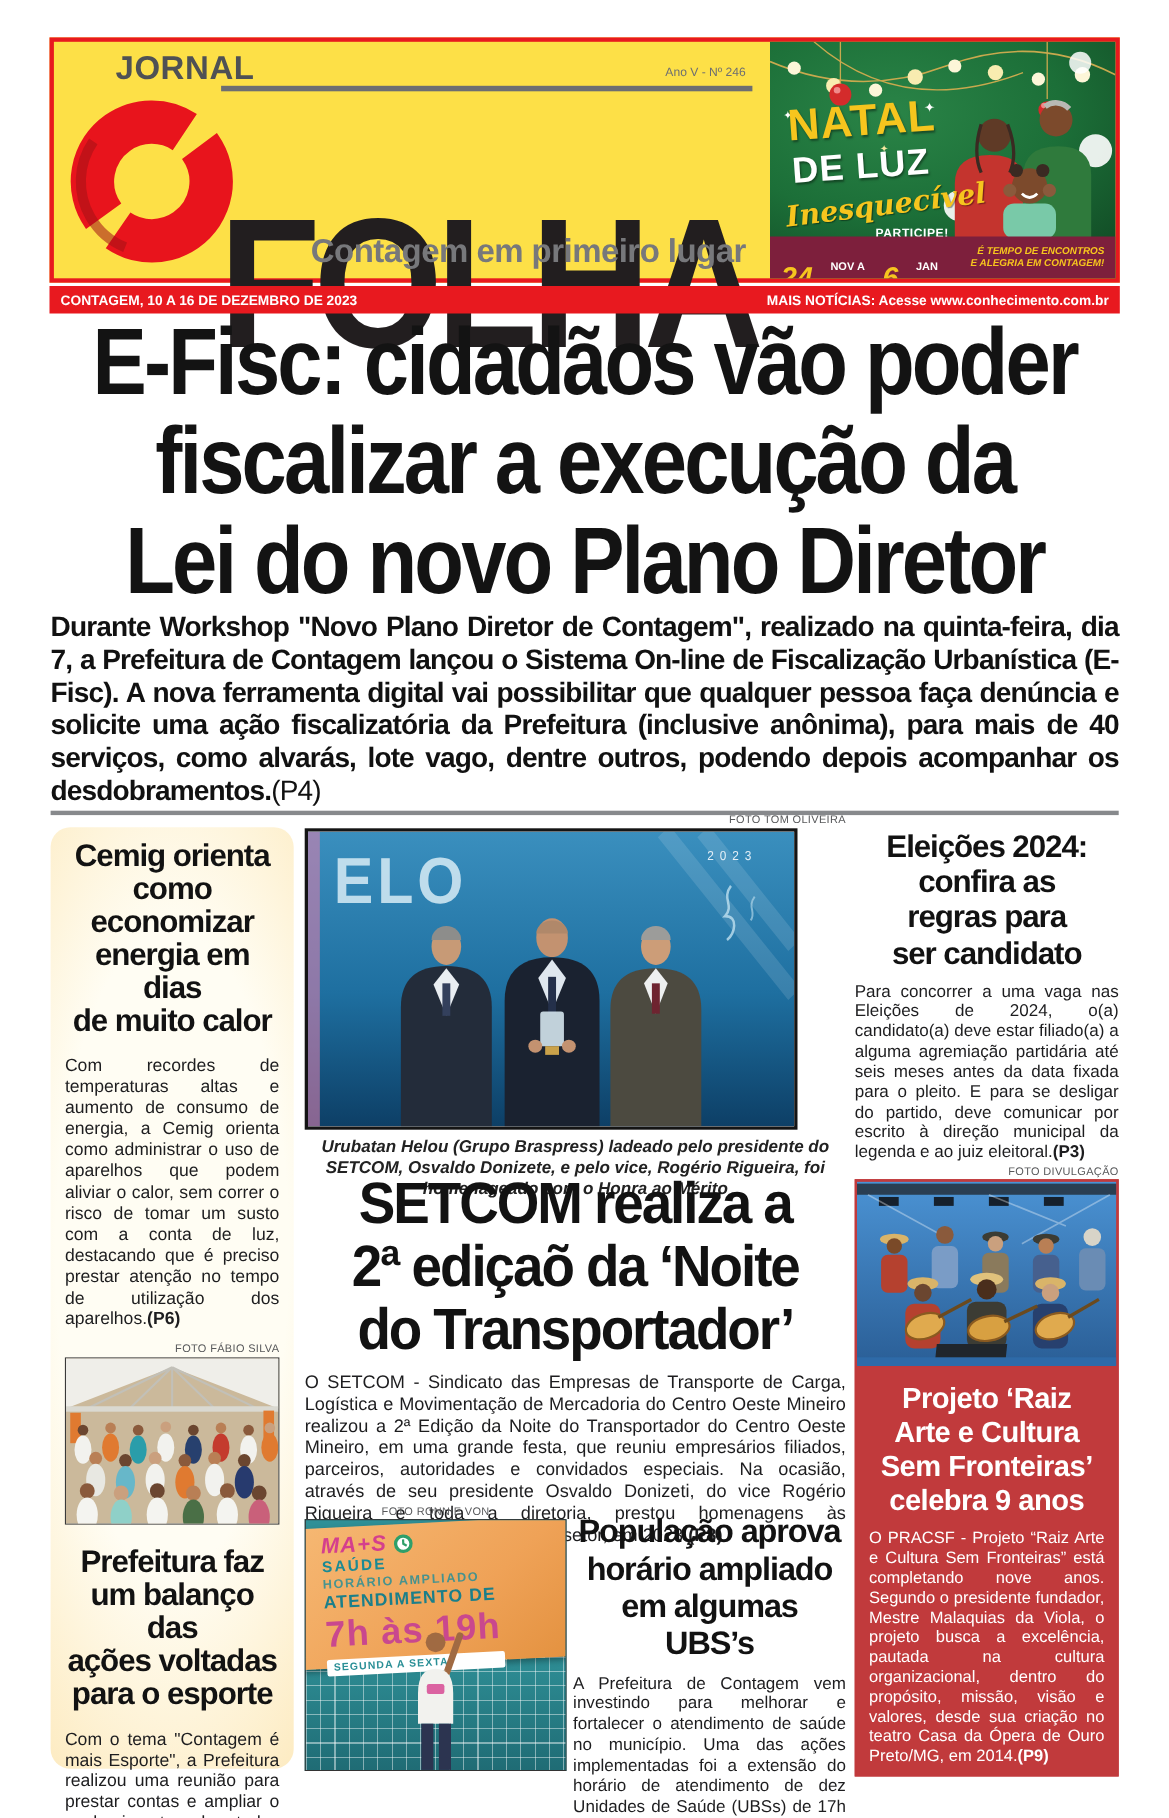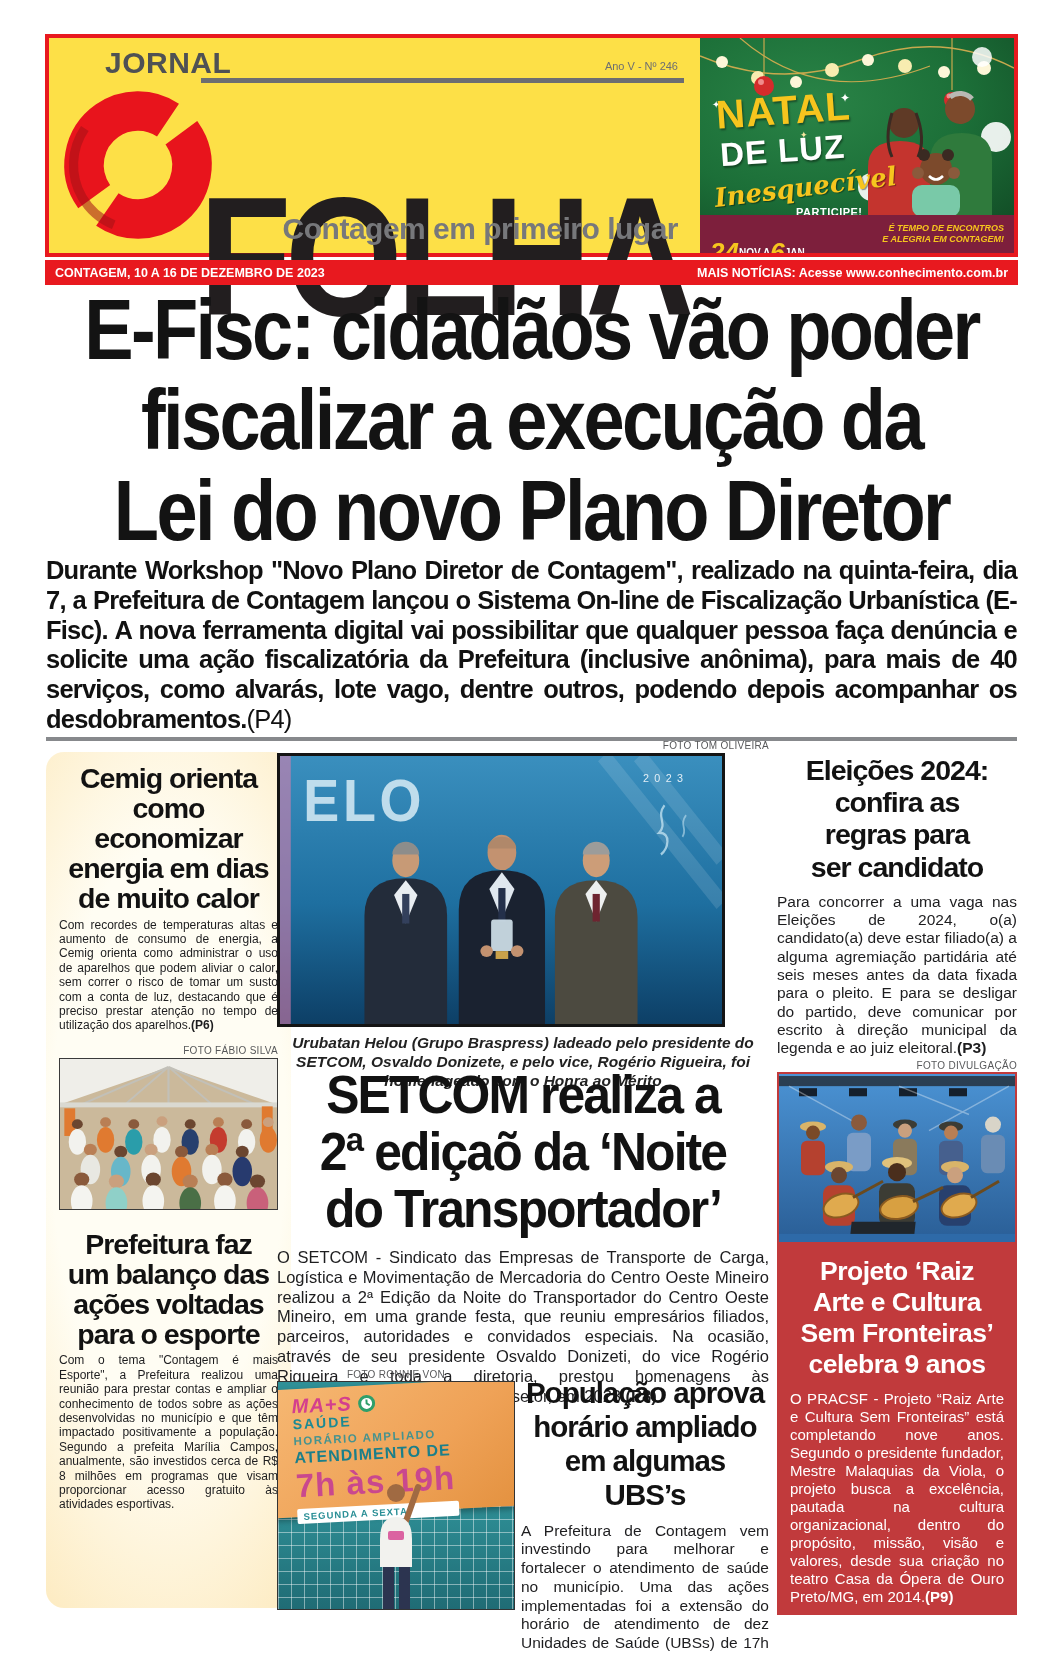--- a/index.html
+++ b/index.html
@@ -31,21 +31,21 @@
     color:#f6c51e; transform:rotate(-4deg); letter-spacing:1px; text-shadow:1px 2px 2px rgba(0,0,0,.4); }
   .ad-deluz { position:absolute; left:20px; top:94px; font-size:33px; font-weight:bold;
     color:#ffffff; transform:rotate(-4deg); letter-spacing:1px; text-shadow:1px 2px 2px rgba(0,0,0,.4); }
   .ad-script { position:absolute; left:14px; top:134px; font-size:26px; font-style:italic;
     font-weight:bold; color:#f6c51e; transform:rotate(-7deg);
     font-family:"DejaVu Serif", serif; text-shadow:1px 1px 1px rgba(0,0,0,.4); }
   .ad-participe { position:absolute; left:96px; top:168px; font-size:11px; font-weight:bold;
     color:#fff; letter-spacing:.5px; }
   .ad-band { position:absolute; left:0; right:0; bottom:0; height:38px; background:#7d1f3c;
     display:flex; align-items:center; justify-content:space-between; padding:0 10px; box-sizing:border-box; }
-  .ad-dates { color:#fff; font-size:10px; font-weight:bold; display:flex; align-items:center; gap:0;margin-top:37px; }
+  .ad-dates { color:#fff; font-size:10px; font-weight:bold; display:flex; align-items:flex-start; gap:16px;margin-top:37px; }
   .ad-dates .n { font-size:26px; font-style:italic; color:#f6c51e; font-weight:bold; }
   .ad-band-right { font-size:9px; font-weight:bold; font-style:italic; color:#f6c51e;
     text-align:right; white-space:pre-line; line-height:1.25; }
   .ad-lights, .ad-family { position:absolute; pointer-events:none; }
   .ad-lights { left:0; top:0; width:314px; height:120px; }
   .ad-family { right:0; bottom:36px; width:160px; height:190px; }
 
   
   .datebar { left:45px; top:260px; width:973px; height:25px; background:#e8191f;
     display:flex; align-items:center; justify-content:space-between; padding:0 10px;
@@ -60,25 +60,25 @@
   .stand .ref-light { font-weight:normal; }
   .divider { left:46px; top:737px; width:971px; height:4px; background:#87898c; }
 
   
   .credit { font-size:10px; color:#57585a; letter-spacing:.3px; }
   .bodytxt { text-align:justify; color:#1d1d1f; margin:0; }
   .bodytxt b { font-weight:bold; }
   h3 { margin:0; font-weight:bold; white-space:pre-line; text-align:center; color:#121212; }
 
   
-  .left-box { left:46px; top:752px; width:245px; height:856px; border-radius:18px;
+  .left-box { left:46px; top:752px; width:221px; height:856px; border-radius:18px;
     background: radial-gradient(120% 85% at 50% 45%, #fffdf3 40%, #fdecc4 75%, #f8d89c 100%);
     padding:12px 13px; box-sizing:border-box; }
   .left-box h3 { font-size:28.5px; line-height:1.05; letter-spacing:-1px; }
-  .left-box .bodytxt { font-size:12px; line-height:1.2; margin-top:4px; }
+  .left-box .bodytxt { font-size:16px; line-height:1.2; margin-top:16px; }
   .left-box .credit { display:block; text-align:right; margin-top:12px; }
   .photo-crowd { width:100%; height:152px; border:1px solid #3a3a3a; box-sizing:border-box;
     margin-top:2px; display:block; }
   .left-box h3.second { margin-top:20px; }
 
   
   .credit-tom { left:277px; top:740px; width:492px; text-align:right; }
   .photo-main { left:277px; top:753px; width:448px; height:274px; border:3px solid #141414;
     box-sizing:border-box; overflow:hidden; }
   .photo-main svg { display:block; width:100%; height:100%; }

